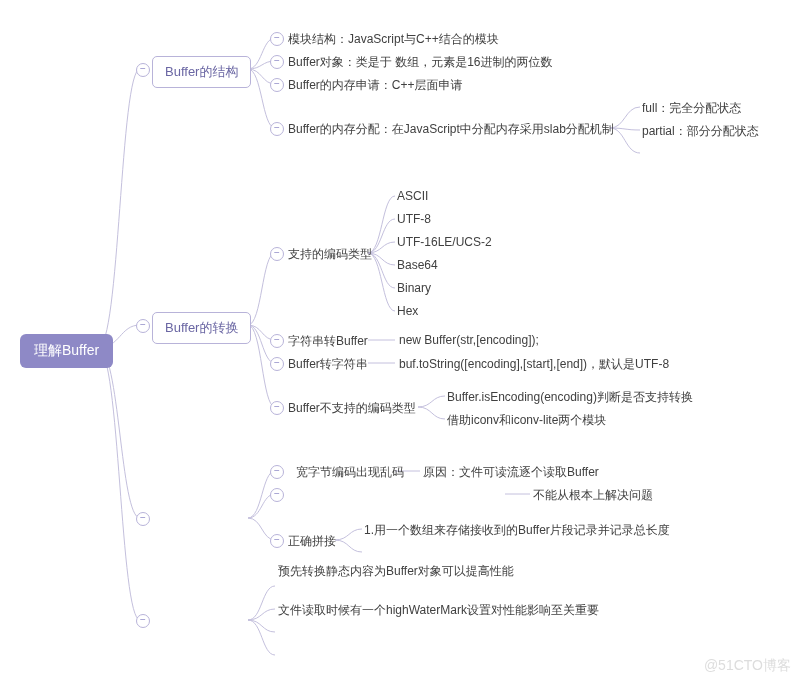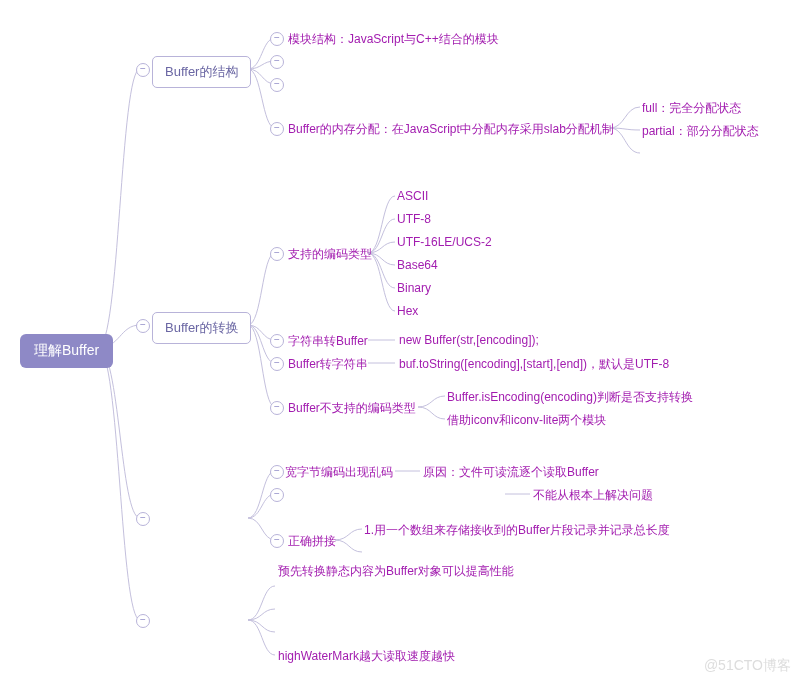--- a/index.html
+++ b/index.html
@@ -1,21 +1,21 @@
 <!DOCTYPE html>
 <html><head>
 <meta charset="utf-8">
 <style>
 body{margin:0;font-family:"Microsoft YaHei",Arial,sans-serif;font-size:12px;color:#555;background:#fff}
 .canvas{position:relative;width:799px;height:681px}
 .watermark{position:absolute;right:8px;bottom:6px;color:#ddd;font-size:14px}
 svg{position:absolute;top:0;left:0}
 .root{position:absolute;background:#8e89c6;color:#fff;border-radius:6px;padding:8px 14px;font-size:14px}
 .box{position:absolute;border:1px solid #b8b3d9;border-radius:5px;padding:6px 12px;color:#6a66a3;background:#fff;font-size:13px}
-.leaf{position:absolute;color:#a21caf;font-size:12px;white-space:nowrap}
+.leaf{position:absolute;color:#404040;font-size:12px;white-space:nowrap}
 .tog{position:absolute;width:12px;height:12px;border:1px solid #b8b3d9;border-radius:50%;background:#fff;color:#8e89c6;font-size:10px;line-height:10px;text-align:center;cursor:pointer}
 </style>
 </head>
 <body>
 <div class="canvas">
 <svg width="799" height="681">
 <g fill="none" stroke="#c4c0dd" stroke-width="1">
 
 <path d="M98 348 C120 348 120 69 140 69"></path>
 <path d="M98 348 C120 348 120 325 140 325"></path>
@@ -73,21 +73,23 @@
 <div class="tog" style="left:136px;top:63px">−</div>
 <div class="box" style="left:152px;top:56px"><span>Buffer的结构</span></div>
 <div class="tog" style="left:136px;top:319px">−</div>
 <div class="box" style="left:152px;top:312px"><span>Buffer的转换</span></div>
 <div class="tog" style="left:136px;top:512px">−</div>
 <div class="tog" style="left:136px;top:614px">−</div>
 
 <div class="tog" style="left:270px;top:32px">−</div>
 <div class="leaf" style="left:288px;top:31px">模块结构：JavaScript与C++结合的模块</div>
 <div class="tog" style="left:270px;top:55px">−</div>
+<div class="leaf" style="left:288px;top:54px">Buffer对象：类是于 数组，元素是16进制的两位数</div>
 <div class="tog" style="left:270px;top:78px">−</div>
+<div class="leaf" style="left:288px;top:77px">Buffer的内存申请：C++层面申请</div>
 <div class="tog" style="left:270px;top:122px">−</div>
 <div class="leaf" style="left:288px;top:121px">Buffer的内存分配：在JavaScript中分配内存采用slab分配机制</div>
 <div class="leaf" style="left:642px;top:100px">full：完全分配状态</div>
 <div class="leaf" style="left:642px;top:123px">partial：部分分配状态</div>
 
 <div class="tog" style="left:270px;top:247px">−</div>
 <div class="leaf" style="left:288px;top:246px">支持的编码类型</div>
 <div class="leaf" style="left:397px;top:189px">ASCII</div>
 <div class="leaf" style="left:397px;top:212px">UTF-8</div>
 <div class="leaf" style="left:397px;top:235px">UTF-16LE/UCS-2</div>
@@ -99,25 +101,25 @@
 <div class="leaf" style="left:399px;top:333px">new Buffer(str,[encoding]);</div>
 <div class="tog" style="left:270px;top:357px">−</div>
 <div class="leaf" style="left:288px;top:356px">Buffer转字符串</div>
 <div class="leaf" style="left:399px;top:356px">buf.toString([encoding],[start],[end])，默认是UTF-8</div>
 <div class="tog" style="left:270px;top:401px">−</div>
 <div class="leaf" style="left:288px;top:400px">Buffer不支持的编码类型</div>
 <div class="leaf" style="left:447px;top:412px">借助iconv和iconv-lite两个模块</div>
 <div class="leaf" style="left:447px;top:389px">Buffer.isEncoding(encoding)判断是否支持转换</div>
 
 <div class="tog" style="left:270px;top:465px">−</div>
-<div class="leaf" style="left:285px;top:464px">宽字节编码出现乱码</div>
+<div class="leaf" style="left:296px;top:464px">宽字节编码出现乱码</div>
 <div class="leaf" style="left:423px;top:464px">原因：文件可读流逐个读取Buffer</div>
 <div class="tog" style="left:270px;top:488px">−</div>
 <div class="leaf" style="left:533px;top:487px">不能从根本上解决问题</div>
 <div class="tog" style="left:270px;top:534px">−</div>
 <div class="leaf" style="left:288px;top:533px">正确拼接</div>
 <div class="leaf" style="left:364px;top:522px">1.用一个数组来存储接收到的Buffer片段记录并记录总长度</div>
 
 <div class="leaf" style="left:278px;top:563px">预先转换静态内容为Buffer对象可以提高性能</div>
-<div class="leaf" style="left:278px;top:648px">highWaterMark越大读取速度越快</div>
+<div class="leaf" style="left:278px;top:602px">文件读取时候有一个highWaterMark设置对性能影响至关重要</div>
 
 <div class="watermark">@51CTO博客</div>
 </div>
 
 </body></html>

